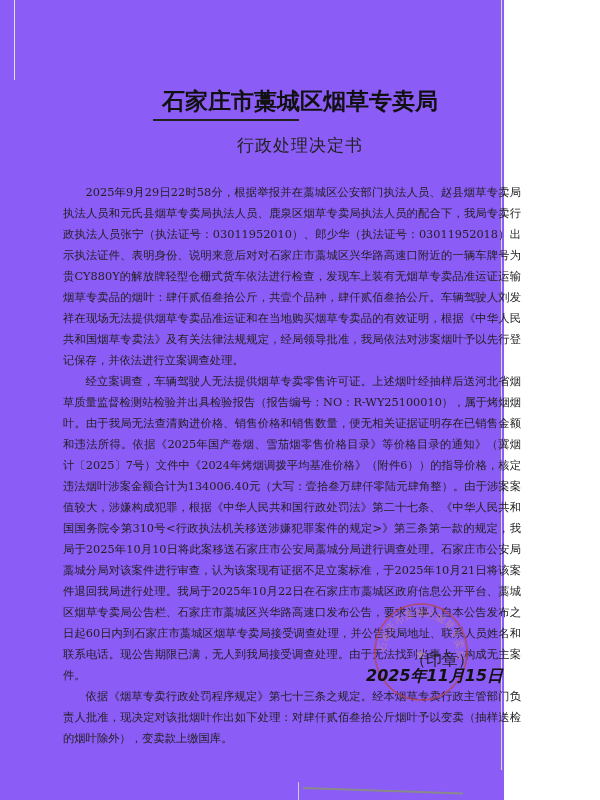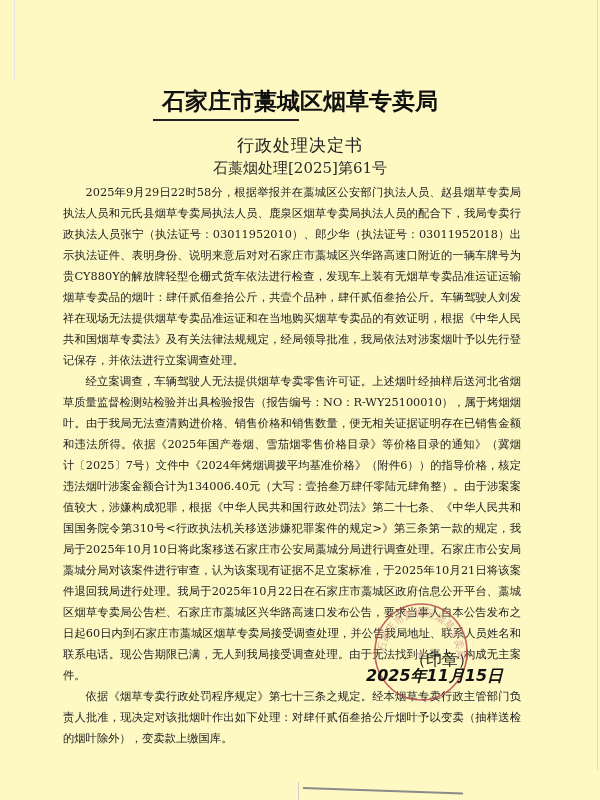--- a/index.html
+++ b/index.html
@@ -1,18 +1,18 @@
 <!DOCTYPE html>
 <html><head>
 <meta charset="utf-8">
 <style>
   html, body { margin: 0; padding: 0; background: #ffffff; }
   body { width: 600px; height: 800px; position: relative; overflow: hidden;
          font-family: "DejaVu Serif", "Liberation Serif", serif; color: #1a1a1a; }
-  .page { position: absolute; left: 0; top: 0; width: 600px; height: 800px; background: #fef9c3; }
+  .page { position: absolute; left: 0; top: 0; width: 504px; height: 800px; background: #8b5cf6; }
   .edge-left { position: absolute; left: 14px; top: 0; width: 1px; height: 80px; background: #e4e4e4; }
   .edge-right { position: absolute; right: 2px; top: 0; width: 1px; height: 770px; background: #d8d8d8; }
   .org-title { position: absolute; left: 0; width: 600px; top: 86px; text-align: center;
                font-size: 23px; font-weight: bold; letter-spacing: 0px; color: #111; }
   .org-title .ul { position: absolute; left: 153px; top: 33px; width: 146px; height: 2px; background: #222; }
   .doc-title { position: absolute; left: 0; width: 600px; top: 134px; text-align: center;
                font-size: 17px; letter-spacing: 1px; color: #222; }
   .doc-number { position: absolute; left: 0; width: 600px; top: 159px; text-align: center;
                 font-size: 15px; color: #2a2a2a; }
   .body-text { position: absolute; left: 63px; top: 182px; width: 458px;
@@ -33,21 +33,20 @@
 <div class="page">
   <div class="edge-left"></div>
   <div class="edge-right"></div>
 
   <div class="org-title">
     <span>石家庄市藁城区烟草专卖局</span>
     <div class="ul"></div>
   </div>
 
   <div class="doc-title">行政处理决定书</div>
-  <div class="doc-number">石藁烟处理[2025]第61号</div>
 
   <div class="body-text">
     <p>2025年9月29日22时58分，根据举报并在藁城区公安部门执法人员、赵县烟草专卖局执法人员和元氏县烟草专卖局执法人员、鹿泉区烟草专卖局执法人员的配合下，我局专卖行政执法人员张宁（执法证号：03011952010）、郎少华（执法证号：03011952018）出示执法证件、表明身份、说明来意后对对石家庄市藁城区兴华路高速口附近的一辆车牌号为贵CY880Y的解放牌轻型仓栅式货车依法进行检查，发现车上装有无烟草专卖品准运证运输烟草专卖品的烟叶：肆仟贰佰叁拾公斤，共壹个品种，肆仟贰佰叁拾公斤。车辆驾驶人刘发祥在现场无法提供烟草专卖品准运证和在当地购买烟草专卖品的有效证明，根据《中华人民共和国烟草专卖法》及有关法律法规规定，经局领导批准，我局依法对涉案烟叶予以先行登记保存，并依法进行立案调查处理。</p>
     <p>经立案调查，车辆驾驶人无法提供烟草专卖零售许可证。上述烟叶经抽样后送河北省烟草质量监督检测站检验并出具检验报告（报告编号：NO：R-WY25100010），属于烤烟烟叶。由于我局无法查清购进价格、销售价格和销售数量，便无相关证据证明存在已销售金额和违法所得。依据《2025年国产卷烟、雪茄烟零售价格目录》等价格目录的通知》（冀烟计〔2025〕7号）文件中《2024年烤烟调拨平均基准价格》（附件6））的指导价格，核定违法烟叶涉案金额合计为134006.40元（大写：壹拾叁万肆仟零陆元肆角整）。由于涉案案值较大，涉嫌构成犯罪，根据《中华人民共和国行政处罚法》第二十七条、《中华人民共和国国务院令第310号&lt;行政执法机关移送涉嫌犯罪案件的规定&gt;》第三条第一款的规定，我局于2025年10月10日将此案移送石家庄市公安局藁城分局进行调查处理。石家庄市公安局藁城分局对该案件进行审查，认为该案现有证据不足立案标准，于2025年10月21日将该案件退回我局进行处理。我局于2025年10月22日在石家庄市藁城区政府信息公开平台、藁城区烟草专卖局公告栏、石家庄市藁城区兴华路高速口发布公告，要求当事人自本公告发布之日起60日内到石家庄市藁城区烟草专卖局接受调查处理，并公告我局地址、联系人员姓名和联系电话。现公告期限已满，无人到我局接受调查处理。由于无法找到当事人，构成无主案件。</p>
     <p>依据《烟草专卖行政处罚程序规定》第七十三条之规定。经本烟草专卖行政主管部门负责人批准，现决定对该批烟叶作出如下处理：对肆仟贰佰叁拾公斤烟叶予以变卖（抽样送检的烟叶除外），变卖款上缴国库。</p>
   </div>
 
   <svg class="seal" viewBox="0 0 98 102">
     <ellipse cx="49" cy="51" rx="46" ry="48" fill="none" stroke="#b5484e" stroke-width="1.6" opacity="0.85"></ellipse>
     <path id="sealArc" d="M 14 62 A 36 38 0 1 1 84 62" fill="none"></path>

